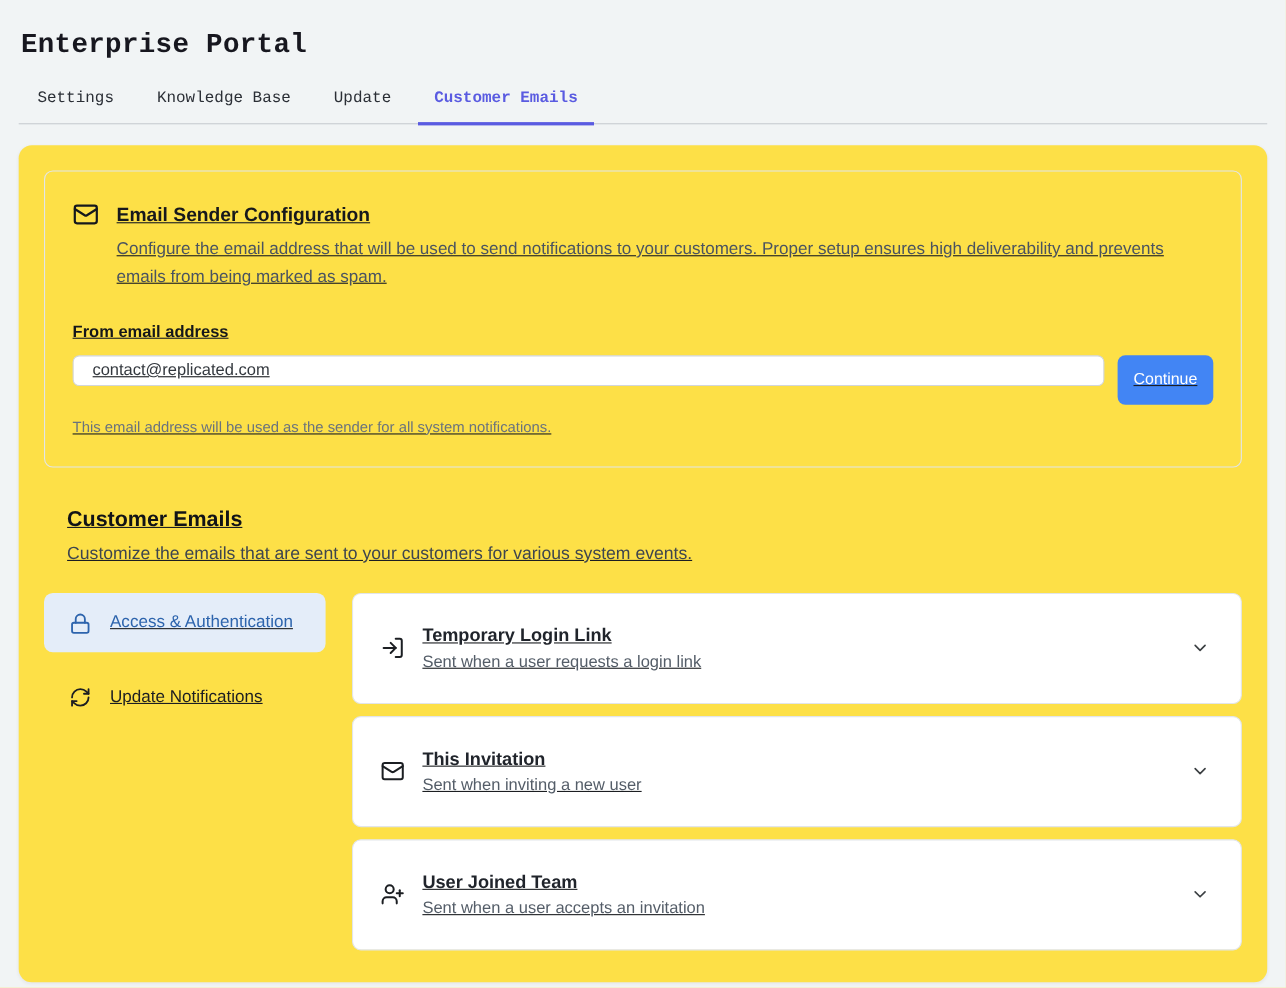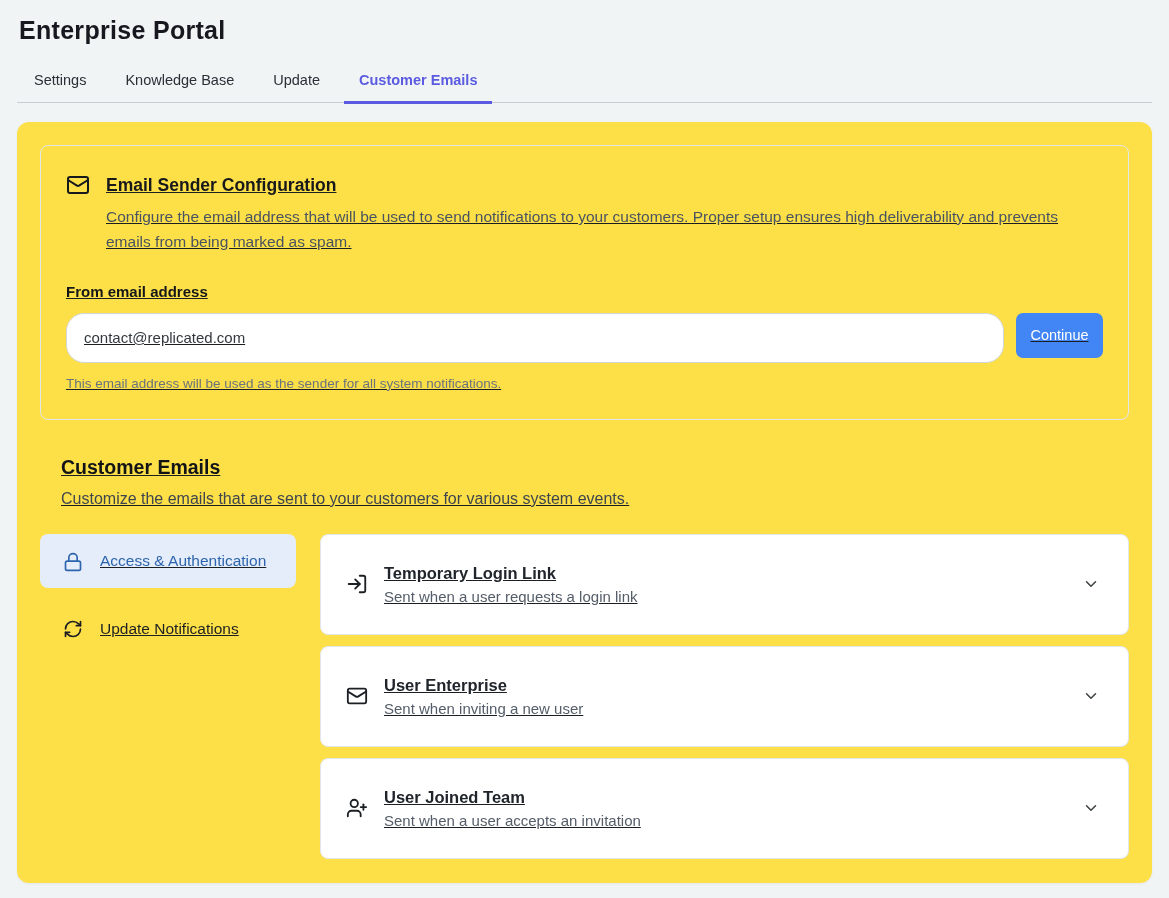--- a/index.html
+++ b/index.html
@@ -2,21 +2,21 @@
 <html><head>
 <meta charset="utf-8">
 <style>
   * { box-sizing: border-box; margin: 0; padding: 0; }
   html, body { width: 1169px; height: 898px; }
   body {
     background: #f1f4f5;
     font-family: "Liberation Sans", sans-serif;
     color: #1c1e22;
   }
-  .page-header { padding: 16px 19px 0 19px; }
+  .page-header { padding: 26px 19px 0 19px; font-family: Liberation Mono, monospace; }
   .page-title {
     font-size: 25px;
     font-weight: 700;
     color: #17171f;
     letter-spacing: 0.3px;
     margin-bottom: 17px;
   }
   .tabs { display: flex; margin-left: 0; }
   .tab {
     padding: 10px 15px 13px 15px;
@@ -67,23 +67,23 @@
   }
   .from-label {
     margin: 28px 0 13px 0;
     font-size: 15px;
     font-weight: 700;
     color: #14161a;
   }
   .email-row { display: flex; gap: 12px; align-items: stretch; }
   .email-input {
     flex: 1;
-    height: 50px;
+    height: 28px;
     border: 1px solid #d2d6db;
-    border-radius: 18px;
+    border-radius: 6px;
     padding: 0 17px;
     font-size: 15px;
     color: #33383e;
     font-family: "Liberation Sans", sans-serif;
     outline: none;
     background: #fff;
   }
   .continue-btn {
     width: 87px;
     height: 45px;
@@ -231,21 +231,21 @@
       </div>
 
       <div class="email-card">
         <span class="icon-wrap">
           <svg viewBox="0 0 24 24" fill="none" stroke="currentColor" stroke-width="2" stroke-linecap="round" stroke-linejoin="round">
               <rect width="20" height="16" x="2" y="4" rx="2"></rect>
               <path d="m22 7-8.97 5.7a1.94 1.94 0 0 1-2.06 0L2 7"></path>
             </svg>
         </span>
         <span class="email-card-text">
-          <span class="email-card-title">User Enterprise</span>
+          <span class="email-card-title">This Invitation</span>
           <span class="email-card-sub">Sent when inviting a new user</span>
         </span>
         <span class="chevron-wrap">
           <svg viewBox="0 0 24 24" fill="none" stroke="currentColor" stroke-width="2" stroke-linecap="round" stroke-linejoin="round">
               <path d="m6 9 6 6 6-6"></path>
             </svg>
         </span>
       </div>
 
       <div class="email-card">

